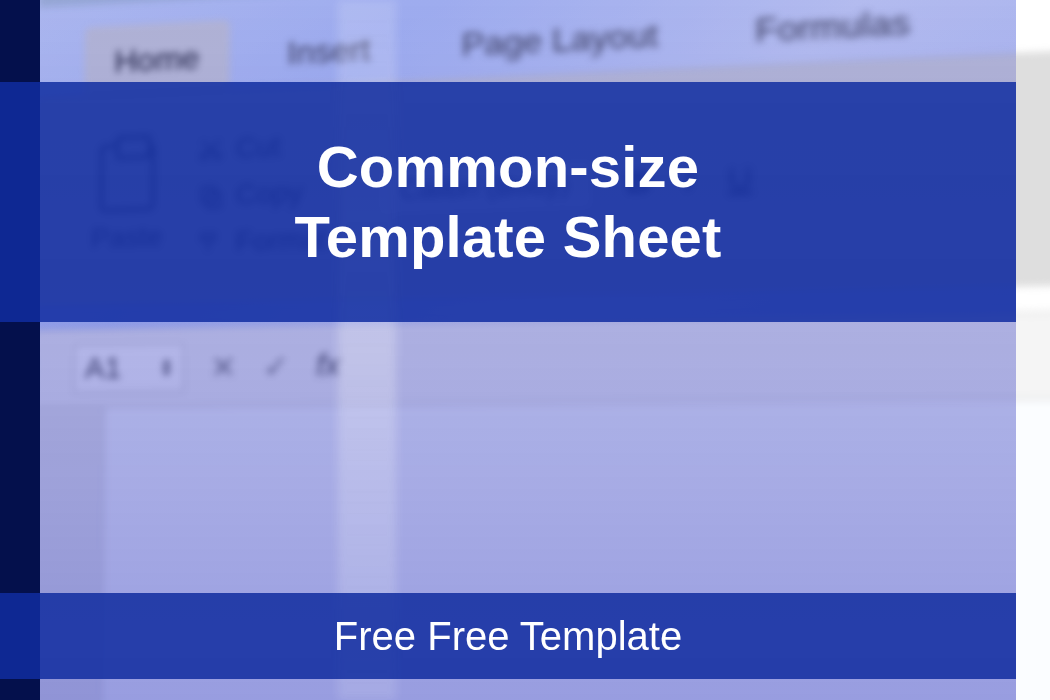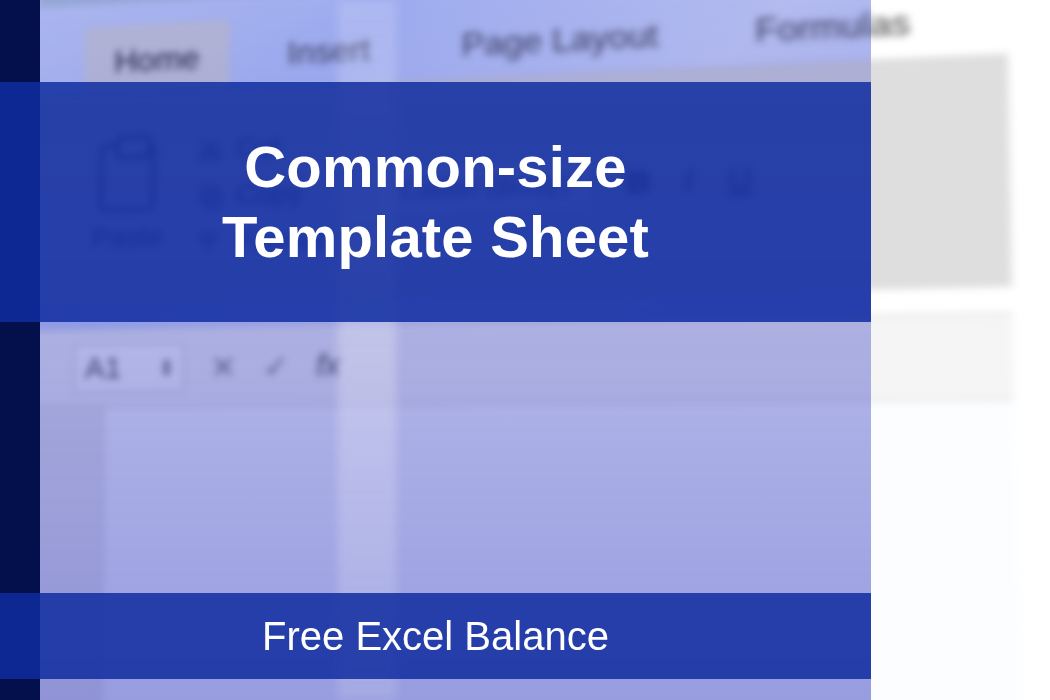--- a/index.html
+++ b/index.html
@@ -1,19 +1,19 @@
 <!DOCTYPE html>
 <html><head>
 <meta charset="utf-8">
 <style>
   * { margin: 0; padding: 0; box-sizing: border-box; }
   html, body { width: 1050px; height: 700px; overflow: hidden; font-family: -apple-system, BlinkMacSystemFont, "Segoe UI", Helvetica, Arial, sans-serif; }
   .stage {
     position: relative;
-    width: 871px;
+    width: 1016px;
     height: 700px;
     background: linear-gradient(135deg, #d8e4ff 0%, #c4d4ff 25%, #e0e8ff 50%, #d0dcff 75%, #c8d6ff 100%);
     filter: none;
   }
   
   .tilt {
     position: absolute;
     inset: -100px -60px -60px 35px;
     transform: perspective(1800px) rotateY(-12deg) rotateX(3deg) skewY(-1deg);
     transform-origin: left center;
@@ -220,16 +220,16 @@
   <div class="tint"></div>
   <div class="leftcol"></div>
   <div class="streak"></div>
 
   <div class="band top">
     <h1>Common-size</h1>
     <h1>Template Sheet</h1>
   </div>
 
   <div class="band bottom">
-    <span class="sub">Free Excel Balance</span>
+    <span class="sub">Free Free Template</span>
   </div>
 
 </div>
 
 </body></html>

